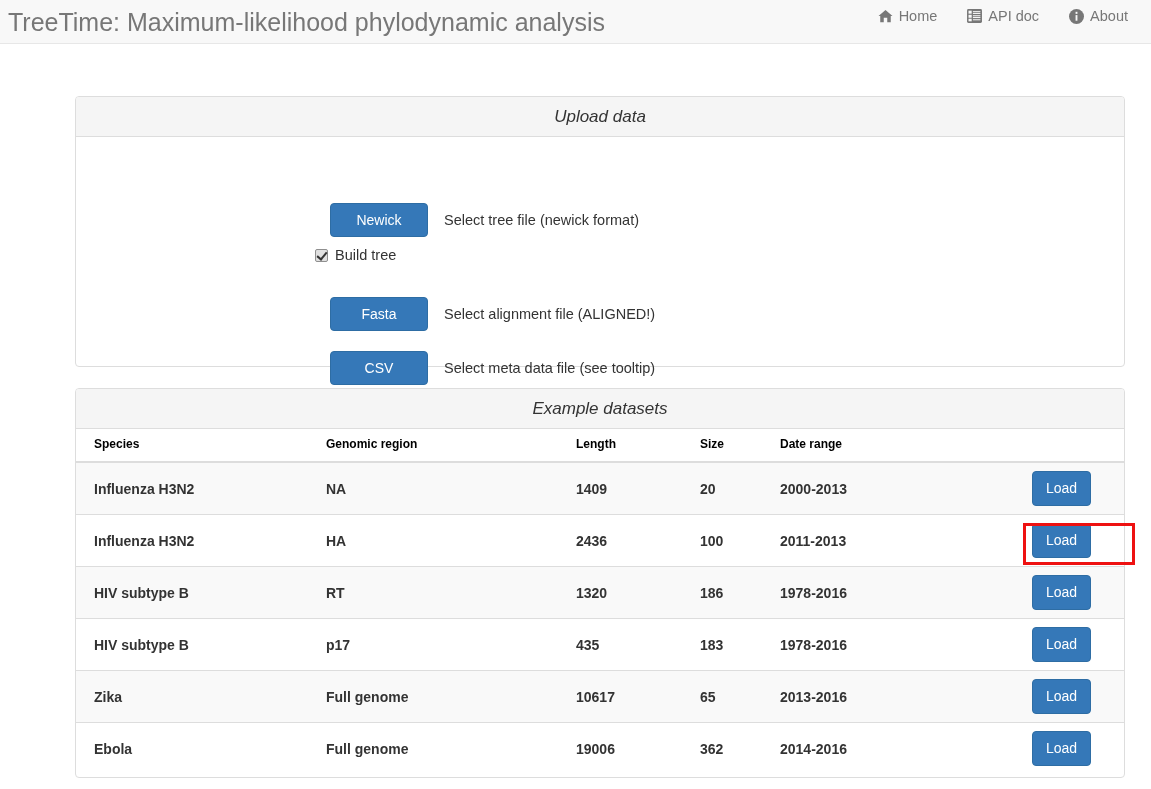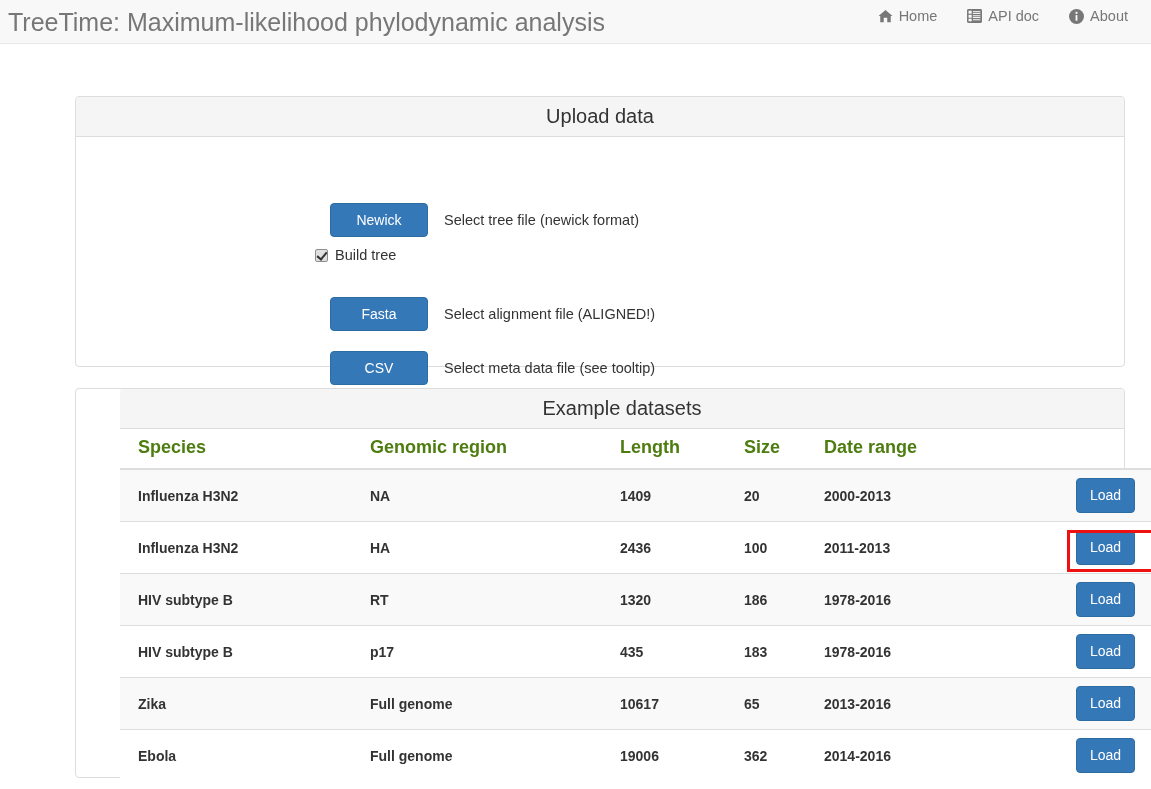--- a/index.html
+++ b/index.html
@@ -64,24 +64,25 @@
   .panel-heading {
     height: 40px;
     background: #f5f5f5;
     border-bottom: 1px solid #dddddd;
     border-radius: 3px 3px 0 0;
     display: flex;
     align-items: center;
     justify-content: center;
   }
   .panel-title {
-    font-size: 20px;
+    font-size: 17px;
     color: #333333;
     font-weight: normal;
     margin: 16px;
+    font-style: italic;
   }
   .panel-body { position: relative; }
 
   
   #upload-panel { top: 96px; height: 271px; }
   #upload-panel .panel-body { height: 229px; }
 
   .upload-row {
     position: absolute;
     display: flex;
@@ -139,33 +140,33 @@
     transform: rotate(40deg);
   }
   .cbx-label {
     font-size: 14.5px;
     color: #333333;
     cursor: pointer;
     white-space: nowrap;
   }
 
   
-  #examples-panel { top: 388px; height: 390px; padding-left: 44px; }
+  #examples-panel { top: 388px; height: 390px; }
   #examples-panel .panel-body { height: 348px; padding: 0; }
 
   table.datasets {
     width: 100%;
     border-collapse: collapse;
     table-layout: fixed;
   }
   table.datasets th {
     text-align: left;
-    font-size: 18px;
+    font-size: 12px;
     font-weight: bold;
-    color: #4d7c0f;
+    color: #000000;
     padding: 8px 8px 10px 8px;
     border-bottom: 2px solid #dddddd;
   }
   table.datasets td {
     font-size: 14px;
     font-weight: bold;
     color: #333333;
     padding: 8px;
     border-top: 1px solid #dddddd;
     height: 45px;

